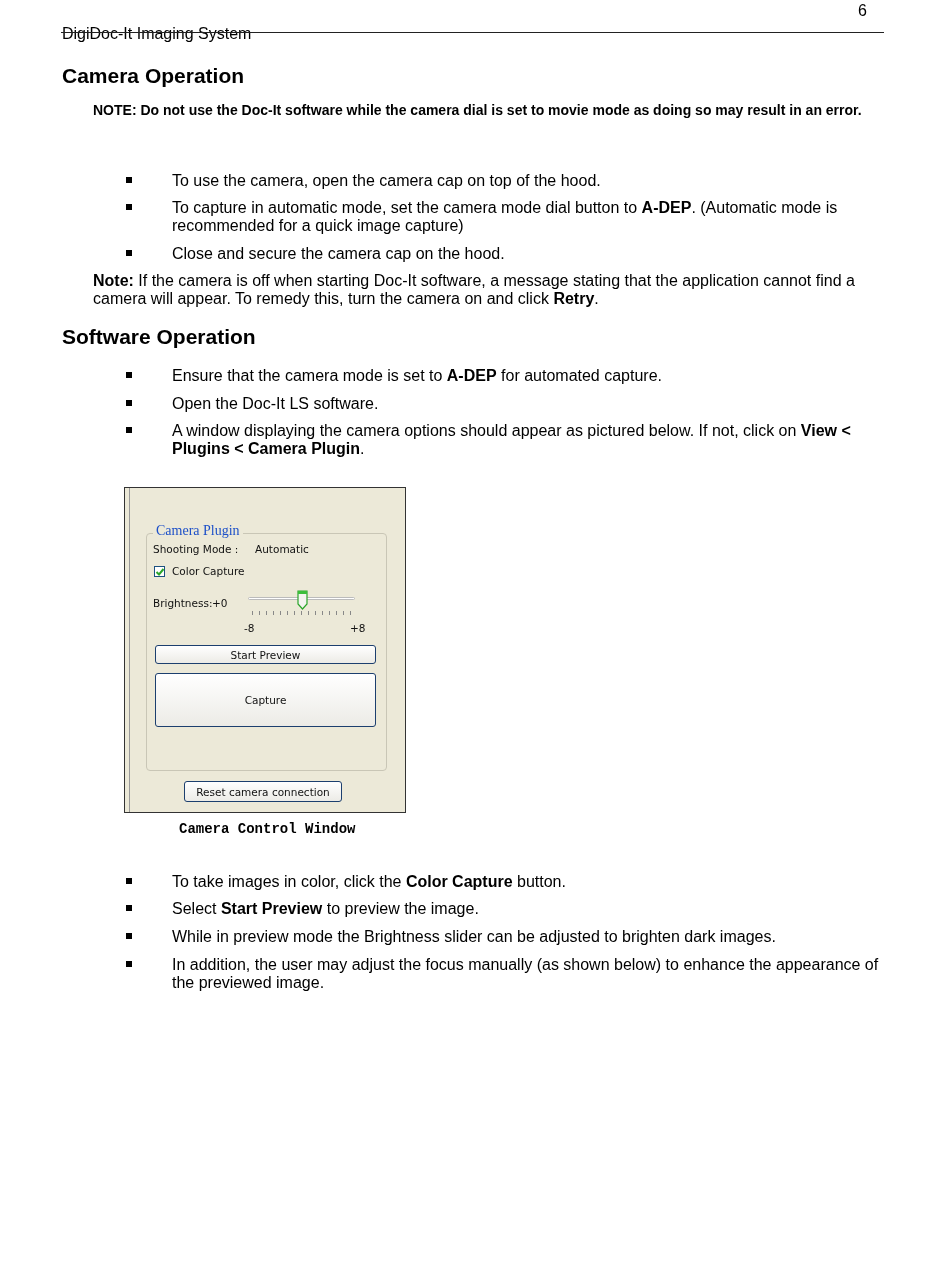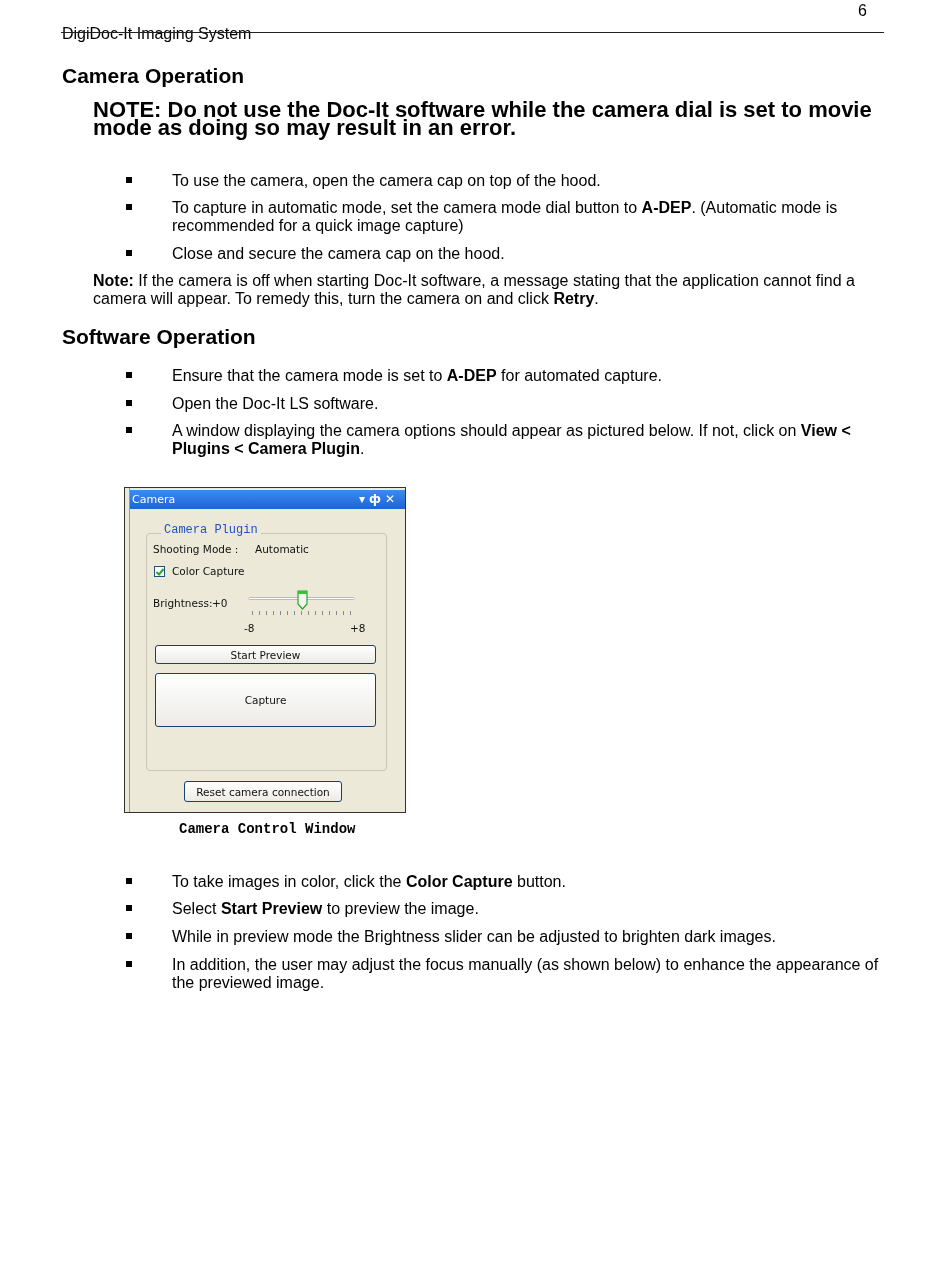--- a/index.html
+++ b/index.html
@@ -5,21 +5,21 @@
   html, body { margin: 0; padding: 0; background: #ffffff; }
   body {
     width: 950px; height: 1267px; position: relative; overflow: hidden;
     font-family: "Liberation Sans", sans-serif; color: #000;
   }
   .header-title { position: absolute; left: 62px; top: 2px; font-size: 16px; margin-top: 23px; }
   .page-number { position: absolute; left: 858px; top: 2px; font-size: 16px; }
   .header-rule { position: absolute; left: 61px; top: 32px; width: 823px; height: 0; border-top: 1.5px solid #222; }
 
   .h1 { position: absolute; left: 62px; font-size: 21px; font-weight: bold; }
-  .note-bold { position: absolute; left: 93px; width: 800px; font-size: 22px; font-weight: bold; line-height: 18px; }
+  .note-bold { position: absolute; left: 93px; width: 800px; font-size: 14px; font-weight: bold; line-height: 18px; }
   .note { position: absolute; left: 93px; width: 800px; font-size: 16px; line-height: 18px; }
 
   .bullet { position: absolute; left: 126px; width: 760px; font-size: 16px; line-height: 18px; }
   .bullet .sq { position: absolute; left: 0; top: 5px; width: 6px; height: 6px; background: #000; }
   .bullet .txt { display: block; margin-left: 46px; }
   b { font-weight: bold; }
 
   
   .cam-win {
     position: absolute; left: 124px; top: 487px; width: 282px; height: 326px;
@@ -30,22 +30,22 @@
     position: absolute; left: 5px; top: 2px; right: 0; height: 19px;
     background: linear-gradient(#3c8cf0, #1d63d8);
     color: #fff; font-family: "DejaVu Sans", sans-serif; font-size: 11px; line-height: 19px; padding-left: 2px;
   }
   .cam-titlebar .tb-icons { position: absolute; right: 6px; top: 0; font-size: 12px; font-weight: bold; letter-spacing: 4px; }
   .group {
     position: absolute; left: 21px; top: 45px; width: 241px; height: 238px;
     border: 1px solid #c9c6b6; border-radius: 4px; box-sizing: border-box;
   }
   .group-legend {
-    position: absolute; left: 36px; top: 35px; background: #ece9d8; padding: 0 3px;
-    color: #1d50c8; font-family: Liberation Mono, monospace; font-size: 12px;
+    position: absolute; left: 28px; top: 35px; background: #ece9d8; padding: 0 3px;
+    color: #1d50c8; font-family: Liberation Serif, serif; font-size: 14px;
   }
   .cam-label { position: absolute; font-family: "DejaVu Sans", sans-serif; font-size: 10.5px; color: #111; }
   .chk {
     position: absolute; left: 29px; top: 78px; width: 11px; height: 11px;
     border: 1px solid #1c5180; background: #fff; box-sizing: border-box;
   }
   .chk svg { position: absolute; left: 0; top: 0; }
   .slider-track { position: absolute; left: 123px; top: 109px; width: 107px; height: 3px; background: #fff; border: 1px solid #bbb; border-radius: 2px; box-sizing: border-box; }
   .slider-thumb { position: absolute; left: 172px; top: 102px; }
   .ticks { position: absolute; left: 127px; top: 123px; width: 100px; height: 4px;
@@ -93,26 +93,20 @@
   <span class="sq"></span>
   <span class="txt">Open the Doc-It LS software.</span>
 </div>
 <div class="bullet" style="top:422px;">
   <span class="sq"></span>
   <span class="txt"><span>A window displaying the camera options should appear as pictured below.  If not, click on </span><b>View &lt; Plugins &lt; Camera Plugin</b><span>.</span></span>
 </div>
 
 <div class="cam-win">
   <div class="cam-leftbar"></div>
-  <div class="cam-titlebar">
-    <span>Camera</span>
-    <span class="tb-icons">
-      <span>▾</span><span>ф</span><span>✕</span>
-    </span>
-  </div>
 
   <div class="group"></div>
   <div class="group-legend">Camera Plugin</div>
 
   <div class="cam-label" style="left:28px; top:55px;">Shooting Mode :</div>
   <div class="cam-label" style="left:130px; top:55px;">Automatic</div>
 
   <div class="chk">
     <svg width="10" height="10" viewBox="0 0 10 10">
         <path d="M1.5 5 L4 7.5 L8.5 2" stroke="#2aa52a" stroke-width="2" fill="none"></path>

